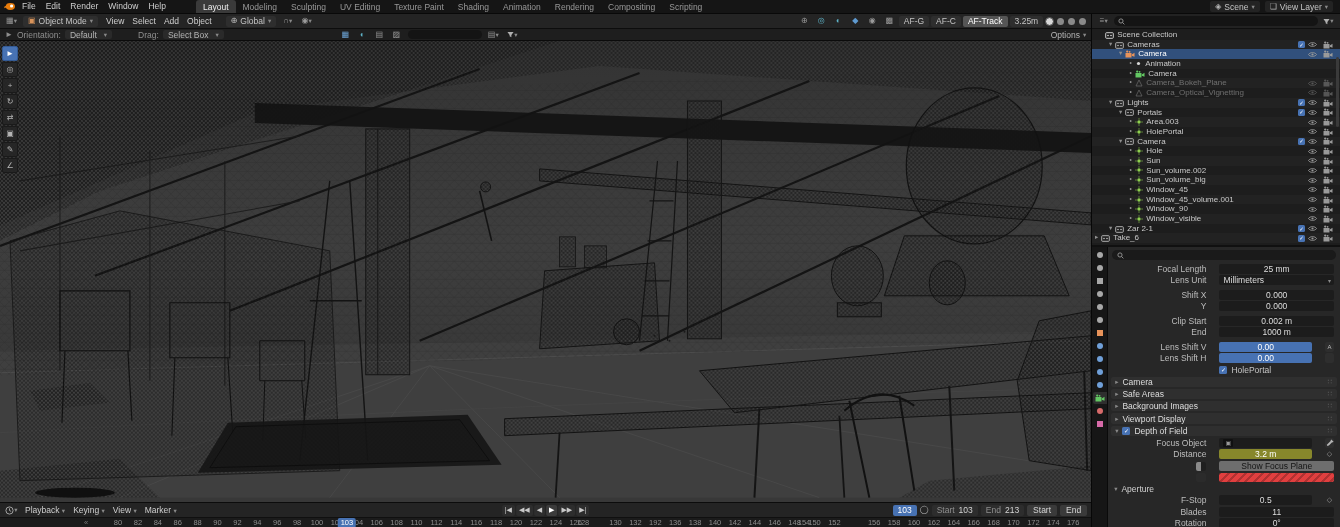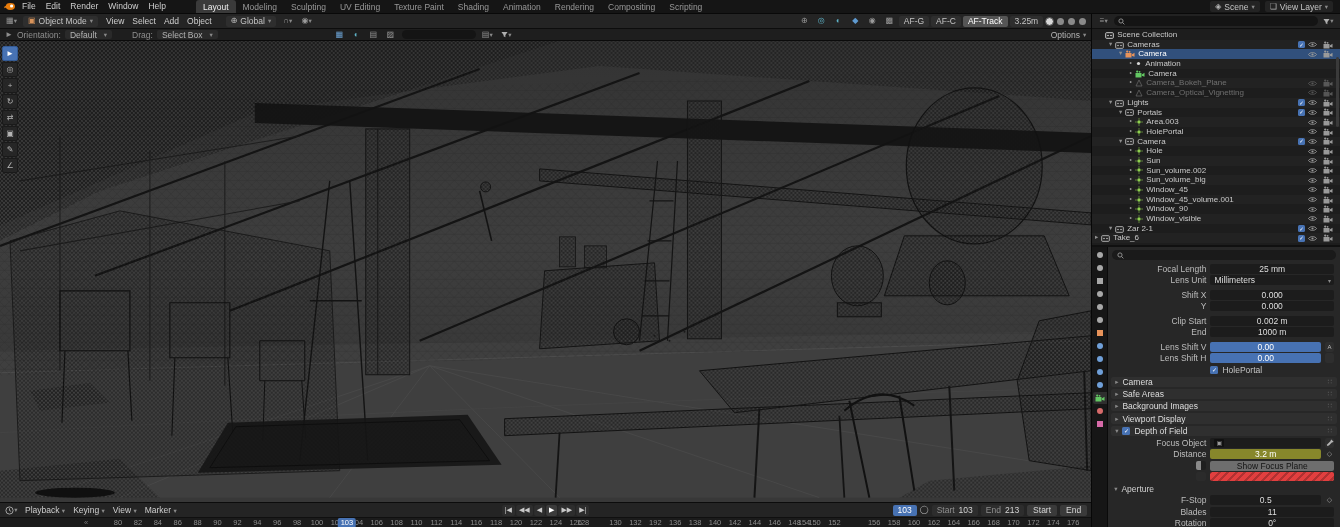--- a/index.html
+++ b/index.html
@@ -77,21 +77,21 @@
   #splitter{height:2px;background:#101010}
   
   #props{flex:1;display:flex;min-height:0}
   #prop-tabs{width:15px;background:#161616;display:flex;flex-direction:column;align-items:center;padding-top:2px;gap:1px;border-right:1px solid #0a0a0a}
   .ptab{width:14px;height:12px;border-radius:2px 0 0 2px;display:flex;align-items:center;justify-content:center}
   .ptab.active{background:#2e2e2e}
   .tshape{width:6px;height:6px}
   .tshape.circle{border-radius:50%}
   #prop-content{flex:1;background:#272727;padding-top:2px;display:flex;flex-direction:column;overflow:hidden}
   .psearch{margin:1px 4px 2px;background:#1a1a1a;border-radius:6px;height:10px;display:flex;align-items:center;gap:3px;padding:0 5px}
-  .prow{display:flex;align-items:center;gap:4px;margin:1.5px 6px 0 2px;height:10px}
+  .prow{display:flex;align-items:flex-end;gap:13px;margin:1.5px 6px 0 2px;height:10px}
   .plabel{width:43%;text-align:right;color:#bdbdbd;display:flex;justify-content:flex-end;align-items:center;gap:3px}
   .pval{flex:1;background:#1c1c1c;border-radius:2px;height:10px;display:flex;align-items:center;justify-content:center;color:#dedede;position:relative}
   .pval.left{justify-content:flex-start;padding:0 4px}
   .pval.blue{background:#4772b3;color:#fff}
   .pval.olive{background:#87872b;color:#fff}
   .pval.btn{background:#6e6e6e;color:#131313}
   .pval .ddchev{position:absolute;right:3px;color:#8a8a8a;font-size:6px}
   .deco{width:9px;height:10px;background:#2e2e2e;border-radius:2px;flex:0 0 auto;display:flex;align-items:center;justify-content:center;font-size:6px;color:#bbb}
   .deco.flat{background:none;color:#8f8f8f;font-size:7px}
   .gap{height:3px;flex:0 0 auto}
@@ -208,21 +208,21 @@
           </div>
       </div>
 
       <div id="row3">
         <span class="glyph" style="color:#8f8f8f">►</span>
         <span class="lab">Orientation:</span>
         <span class="dd3">
           <span>Default</span>
           <span class="chev">▾</span>
         </span>
-        <span class="lab" style="margin-left:16px">Drag:</span>
+        <span class="lab" style="margin-left:22px">Drag:</span>
         <span class="dd3">
           <span>Select Box</span>
           <span class="chev">▾</span>
         </span>
         <div id="r3-mid" style="display:flex;gap:2px;margin-left:110px">
             <span class="icon-btn">
               <span class="glyph" style="color:#6fa8dc">▦</span>
             </span>
             <span class="icon-btn">
               <span class="glyph" style="color:#5fb4c9">◐</span>

